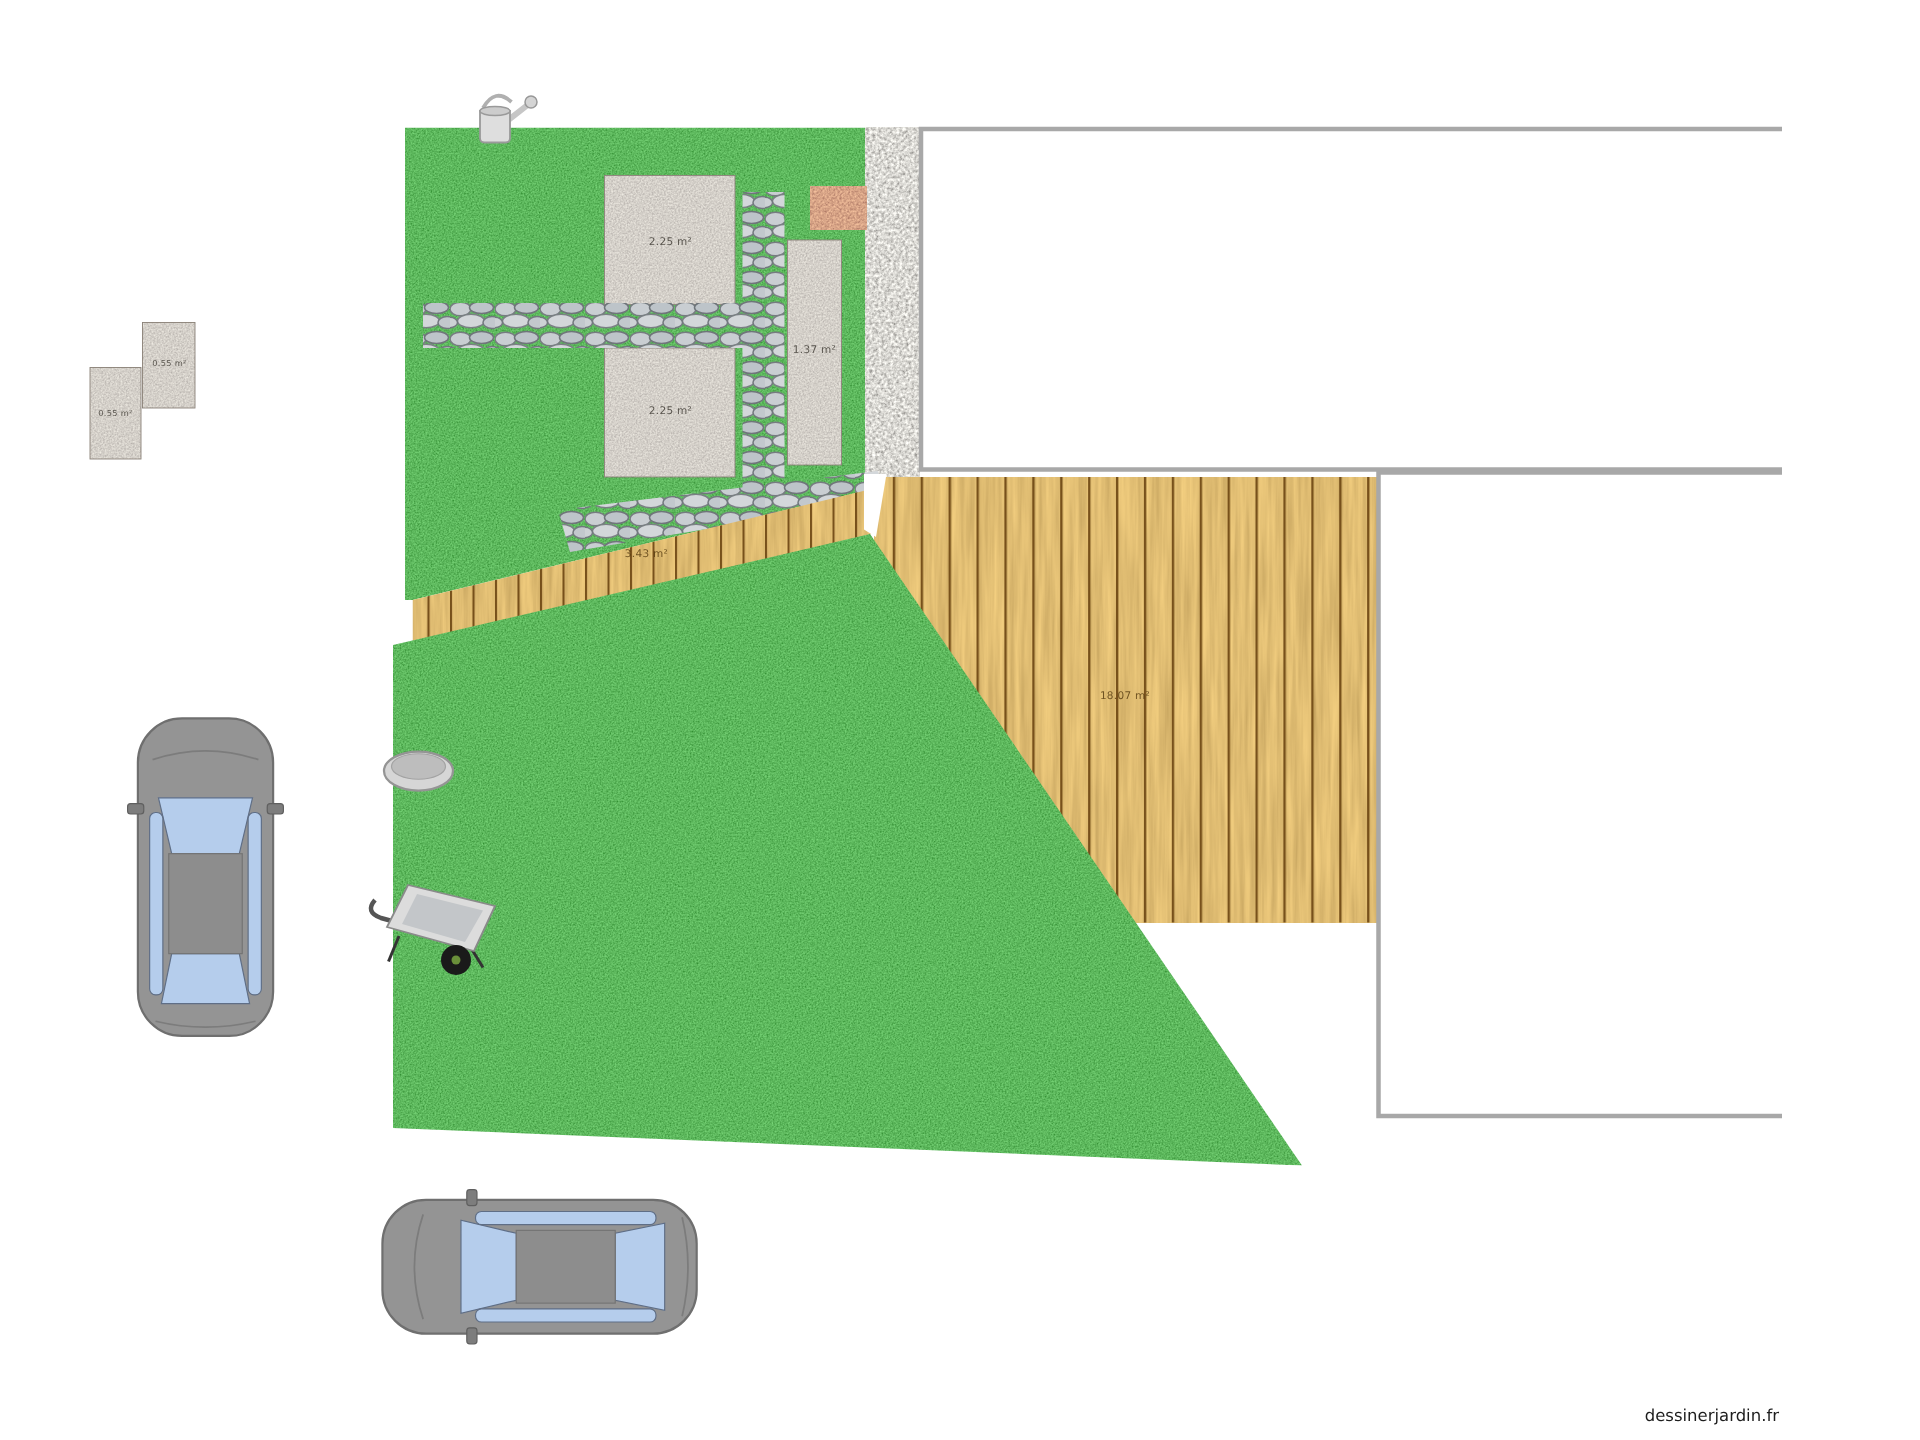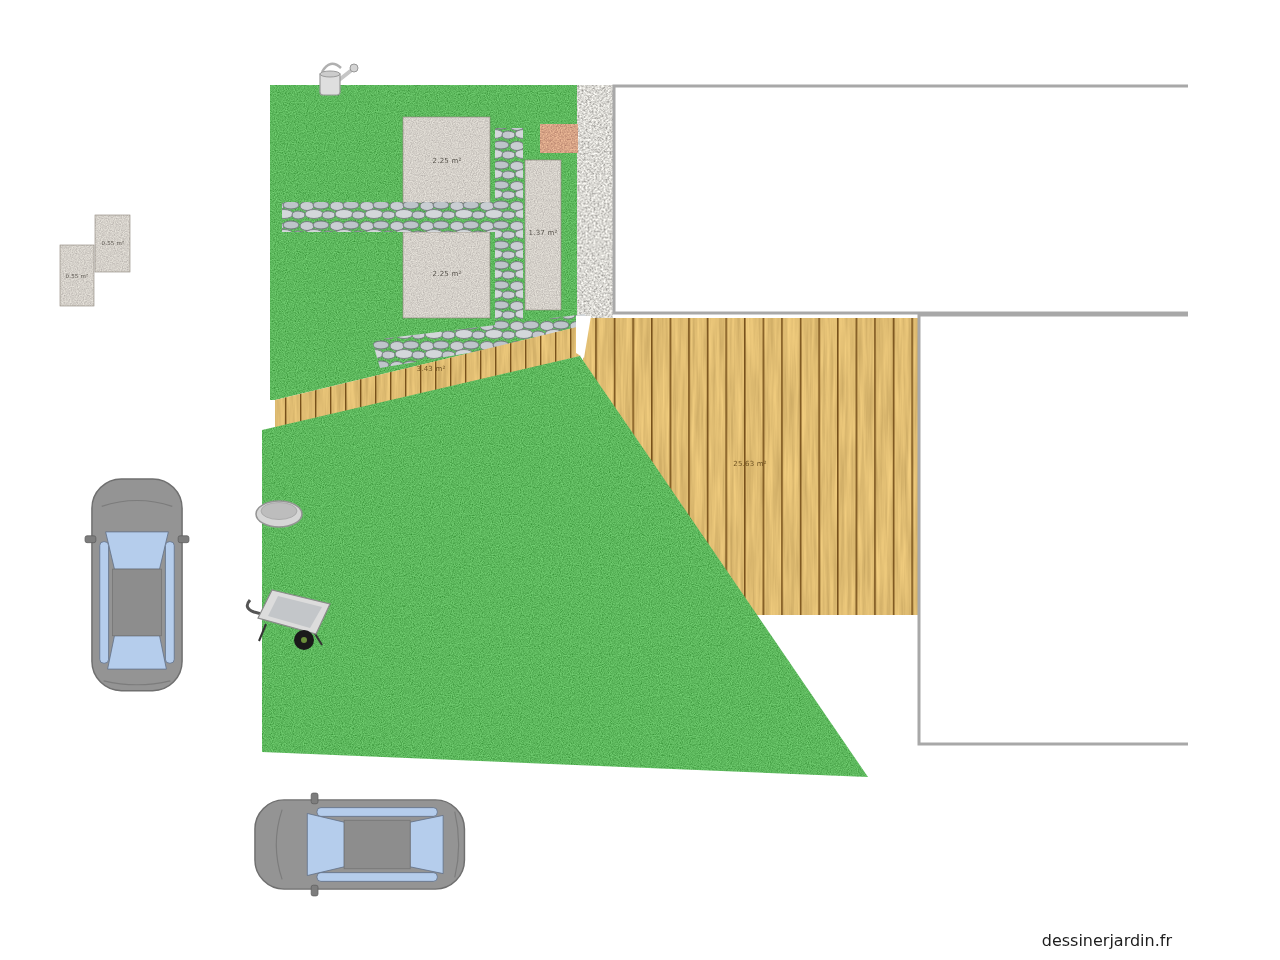--- a/index.html
+++ b/index.html
@@ -3,21 +3,21 @@
 <meta charset="utf-8">
 <style>
   html,body{margin:0;padding:0;background:#ffffff;width:1280px;height:960px;
     font-family:"DejaVu Sans","Liberation Sans",sans-serif;}
   #plan{position:relative;width:1188px;height:960px;overflow:hidden;background:#fff;}
   #plan svg{position:absolute;left:0;top:0;}
   .lbl{position:absolute;transform:translate(-50%,-50%);font-size:7px;
        color:#45413a;white-space:nowrap;letter-spacing:.2px;opacity:.85;pointer-events:none;}
   .lbl.tiny{font-size:5.5px;}
   .lbl.deck{color:#4a3008;opacity:.75;text-align:center;}
-  .watermark{position:absolute;right:16px;bottom:10px;font-size:16px;color:#1d1d1d;}
+  .watermark{position:absolute;right:2px;bottom:10px;font-size:11px;color:#1d1d1d;}
 </style>
 </head>
 <body>
 
 <div id="plan">
 
 <svg width="1280" height="960" viewBox="0 0 1280 960" xmlns="http://www.w3.org/2000/svg">
   <defs>
 
     <filter id="fGrass" x="0%" y="0%" width="100%" height="100%">
@@ -169,16 +169,16 @@
   <use href="#car" transform="translate(88,477) scale(0.98)"></use>
   <use href="#car" transform="translate(253,893) rotate(-90) scale(0.97)"></use>
 </svg>
 
   <div class="lbl" style="left:447px;top:161px">2.25 m²</div>
   <div class="lbl" style="left:447px;top:274px">2.25 m²</div>
   <div class="lbl" style="left:543px;top:233px">1.37 m²</div>
   <div class="lbl tiny" style="left:77px;top:276px">0.55 m²</div>
   <div class="lbl tiny" style="left:113px;top:243px">0.55 m²</div>
   <div class="lbl deck" style="left:431px;top:369px">3.43 m²</div>
-  <div class="lbl deck" style="left:750px;top:464px">25.63 m²</div>
+  <div class="lbl deck" style="left:750px;top:464px">18.07 m²</div>
 
   <div class="watermark">dessinerjardin.fr</div>
 </div>
 
 </body></html>

